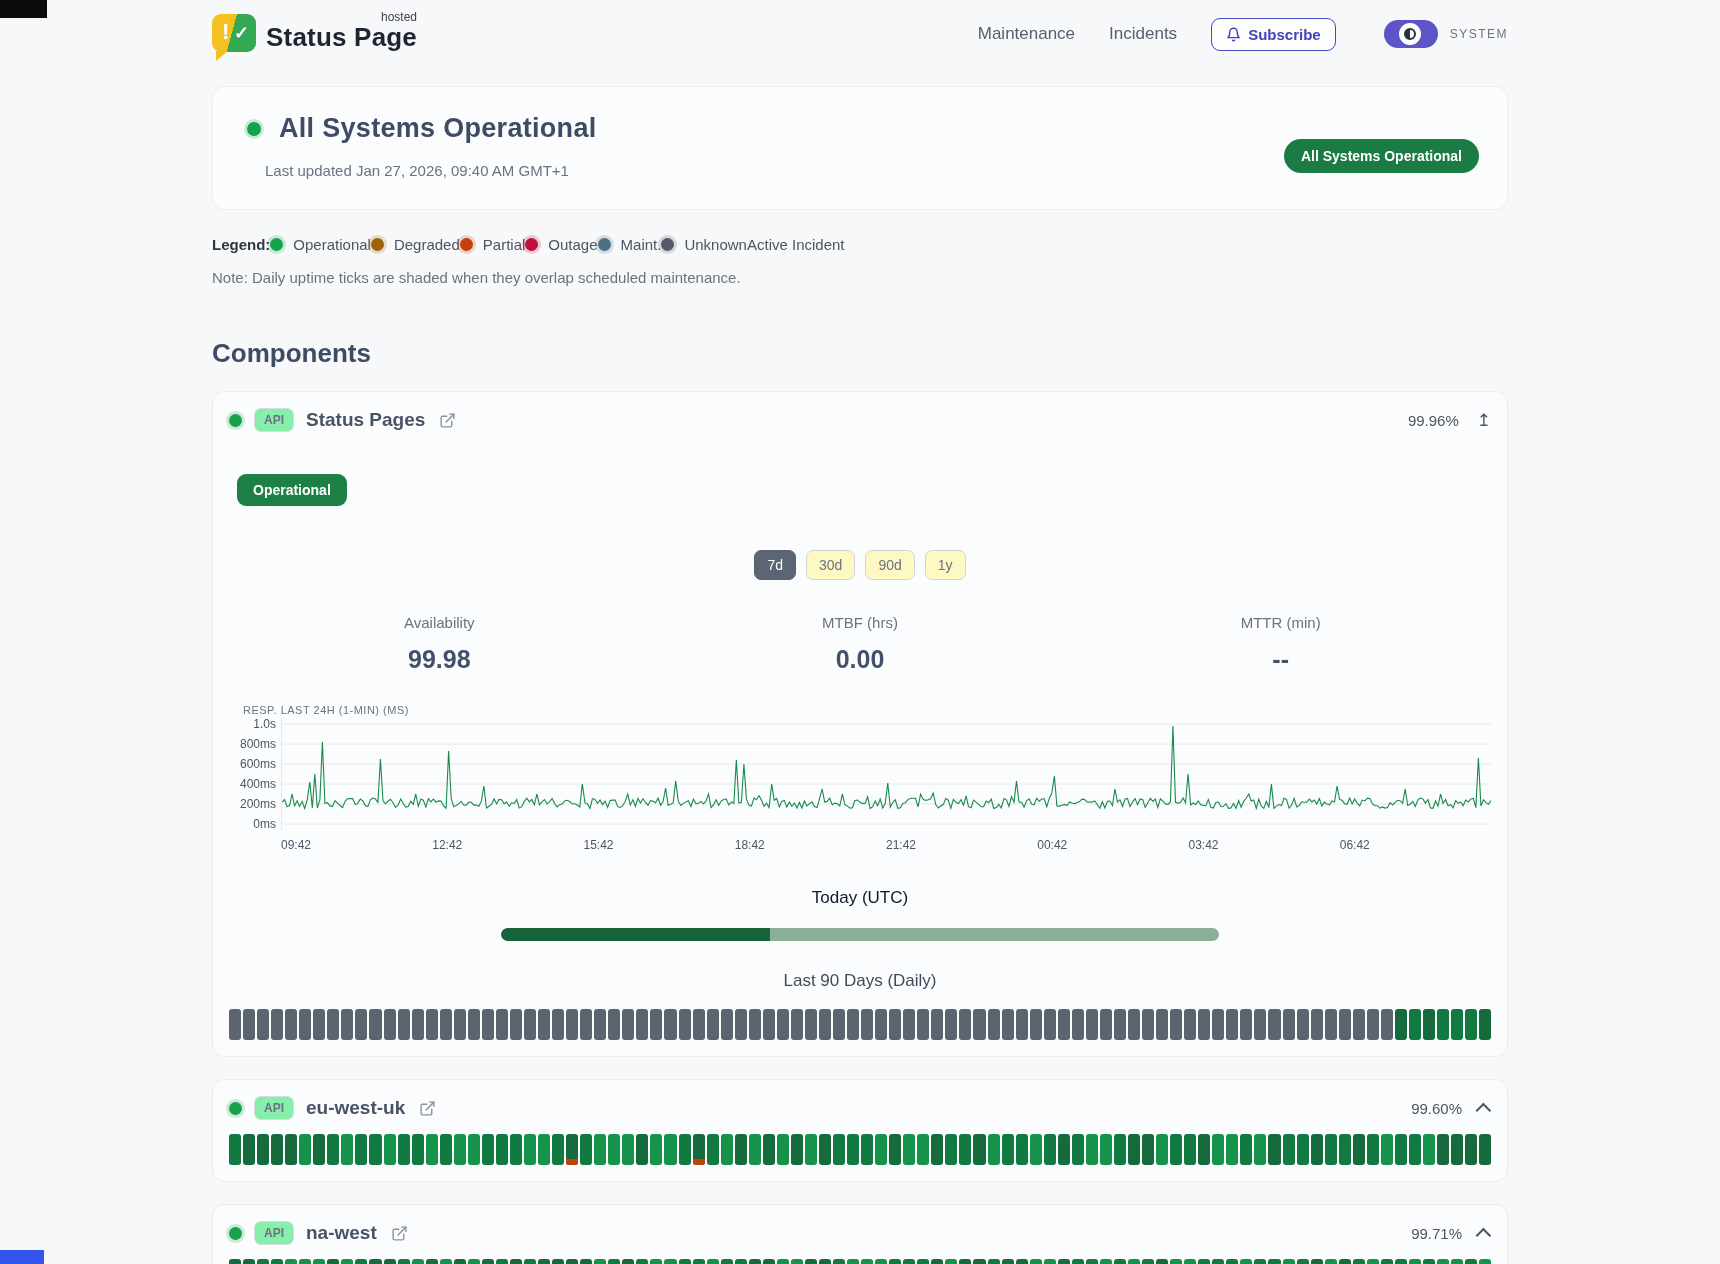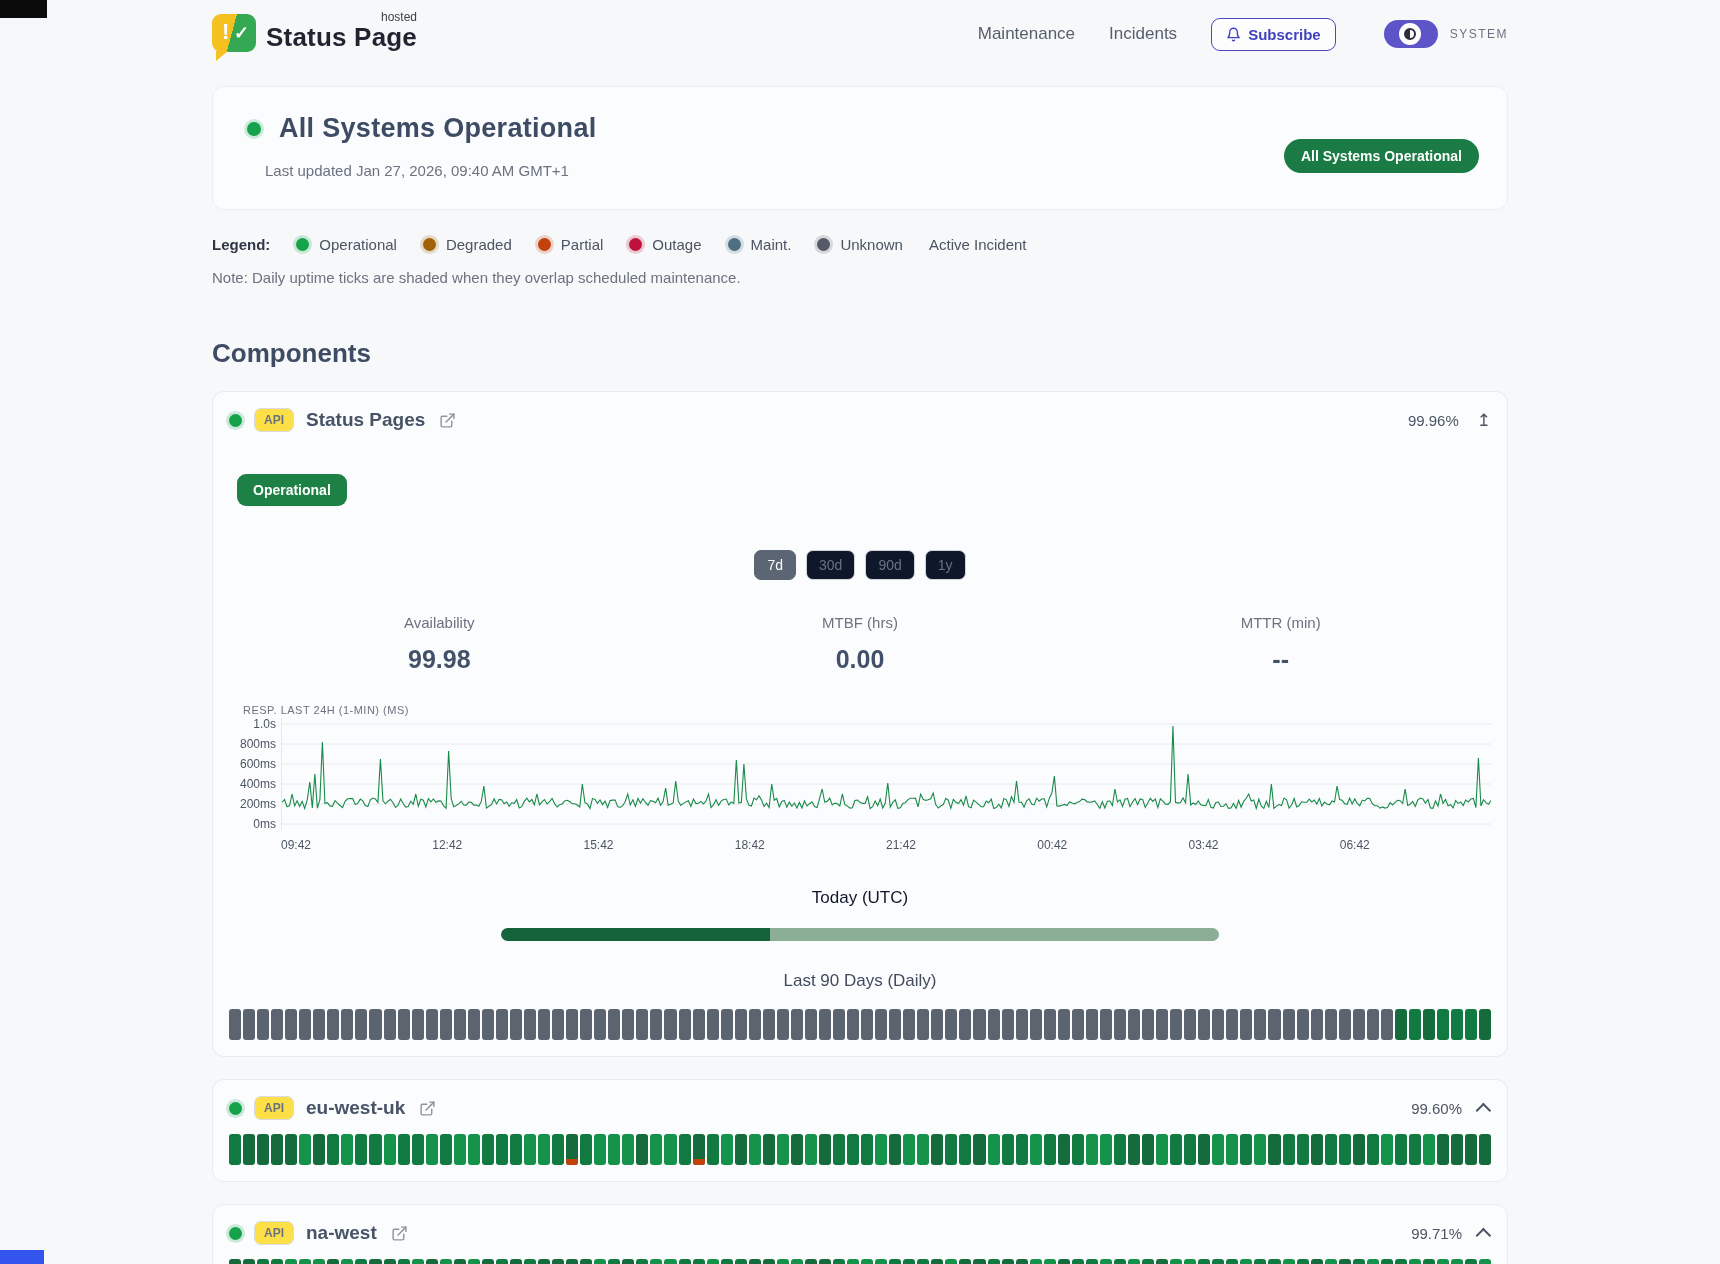--- a/index.html
+++ b/index.html
@@ -46,48 +46,48 @@
     padding:26px 28px 30px; display:flex; justify-content:space-between; align-items:flex-start; }
   .hero-left { }
   .hero-title-row { display:flex; align-items:center; gap:18px; padding-left:6px; }
   .status-dot { width:14px; height:14px; border-radius:50%; }
   .hero-title { font-size:27px; font-weight:bold; color:#3e4b64; letter-spacing:0.3px; }
   .hero-updated { margin:18px 0 0 24px; font-size:15px; color:#6b7280; }
   .hero-badge { background:#1b7b44; color:#fff; font-size:14px; font-weight:bold;
     padding:9px 17px; border-radius:18px; margin-top:26px; }
 
   
-  .legend-row { display:flex; align-items:center; gap:26px; margin-top:26px; font-size:15px; color:#4b5563; }
+  .legend-row { display:flex; align-items:center; margin-top:26px; font-size:15px; color:#4b5563; }
   .legend-title { font-weight:bold; color:#2f3744; }
   .legend-item { display:flex; align-items:center; gap:10px; }
   .legend-dot { width:13px; height:13px; border-radius:50%; }
   .legend-active { color:#4b5563; }
   .note-text { margin-top:16px; font-size:15px; color:#6b7280; }
 
   
   .components-title { margin-top:52px; font-size:26px; font-weight:bold; color:#3e4b64; }
   .component-card { margin-top:22px; background:#fbfcfd; border:1px solid #e9ebee; border-radius:12px; padding:16px; }
   .comp-header { display:flex; align-items:center; justify-content:space-between; }
   .comp-left { display:flex; align-items:center; gap:12px; }
   .comp-dot { width:13px; height:13px; border-radius:50%; }
-  .comp-badge { font-size:12px; font-weight:bold; color:#6b7280; background:#fde047; border:1px solid #d8dbe0;
+  .comp-badge { font-size:12px; font-weight:bold; color:#6b7280; background:#86efac; border:1px solid #d8dbe0;
     border-radius:7px; padding:4px 9px; }
   .comp-name { font-size:19px; font-weight:bold; color:#475366; }
   .ext-icon { color:#8d939e; margin-left:2px; cursor:pointer; display:inline-flex; }
   .comp-right { display:flex; align-items:center; gap:18px;justify-content:space-between; }
   .comp-uptime { font-size:15px; color:#4b5563; }
   .collapse-arrow { font-size:17px; color:#4b5563; cursor:pointer; }
   .chev { width:11px; height:11px; border-left:2px solid #4b5563; border-top:2px solid #4b5563;
     transform:rotate(45deg) translateY(3px); cursor:pointer; }
 
   .op-badge { display:inline-block; background:#1d8045; color:#fff; font-weight:bold; font-size:14px;
     border-radius:9px; padding:8px 16px; margin:42px 0 0 8px; }
 
   .range-row { display:flex; justify-content:center; gap:10px; margin-top:44px; }
-  .range-btn { font-size:14px; color:#6b7280; background:#0f172a; border:1px solid #cfd4da; border-radius:7px;
+  .range-btn { font-size:14px; color:#6b7280; background:#fef9c3; border:1px solid #cfd4da; border-radius:7px;
     padding:6px 12px; cursor:pointer; }
   .range-btn.active { background:#5b6573; border-color:#5b6573; color:#fff; }
 
   .stats-row { display:flex; margin-top:34px; }
   .stat { flex:1; text-align:center; }
   .stat-label { font-size:15px; color:#6b7280; }
   .stat-value { margin-top:14px; font-size:25px; font-weight:bold; color:#42506a; }
 
   .chart-wrap { margin-top:44px; position:relative; padding-left:52px; }
   .chart-title { position:absolute; top:-14px; left:14px; font-size:11px; color:#6b7280; letter-spacing:0.5px; }

